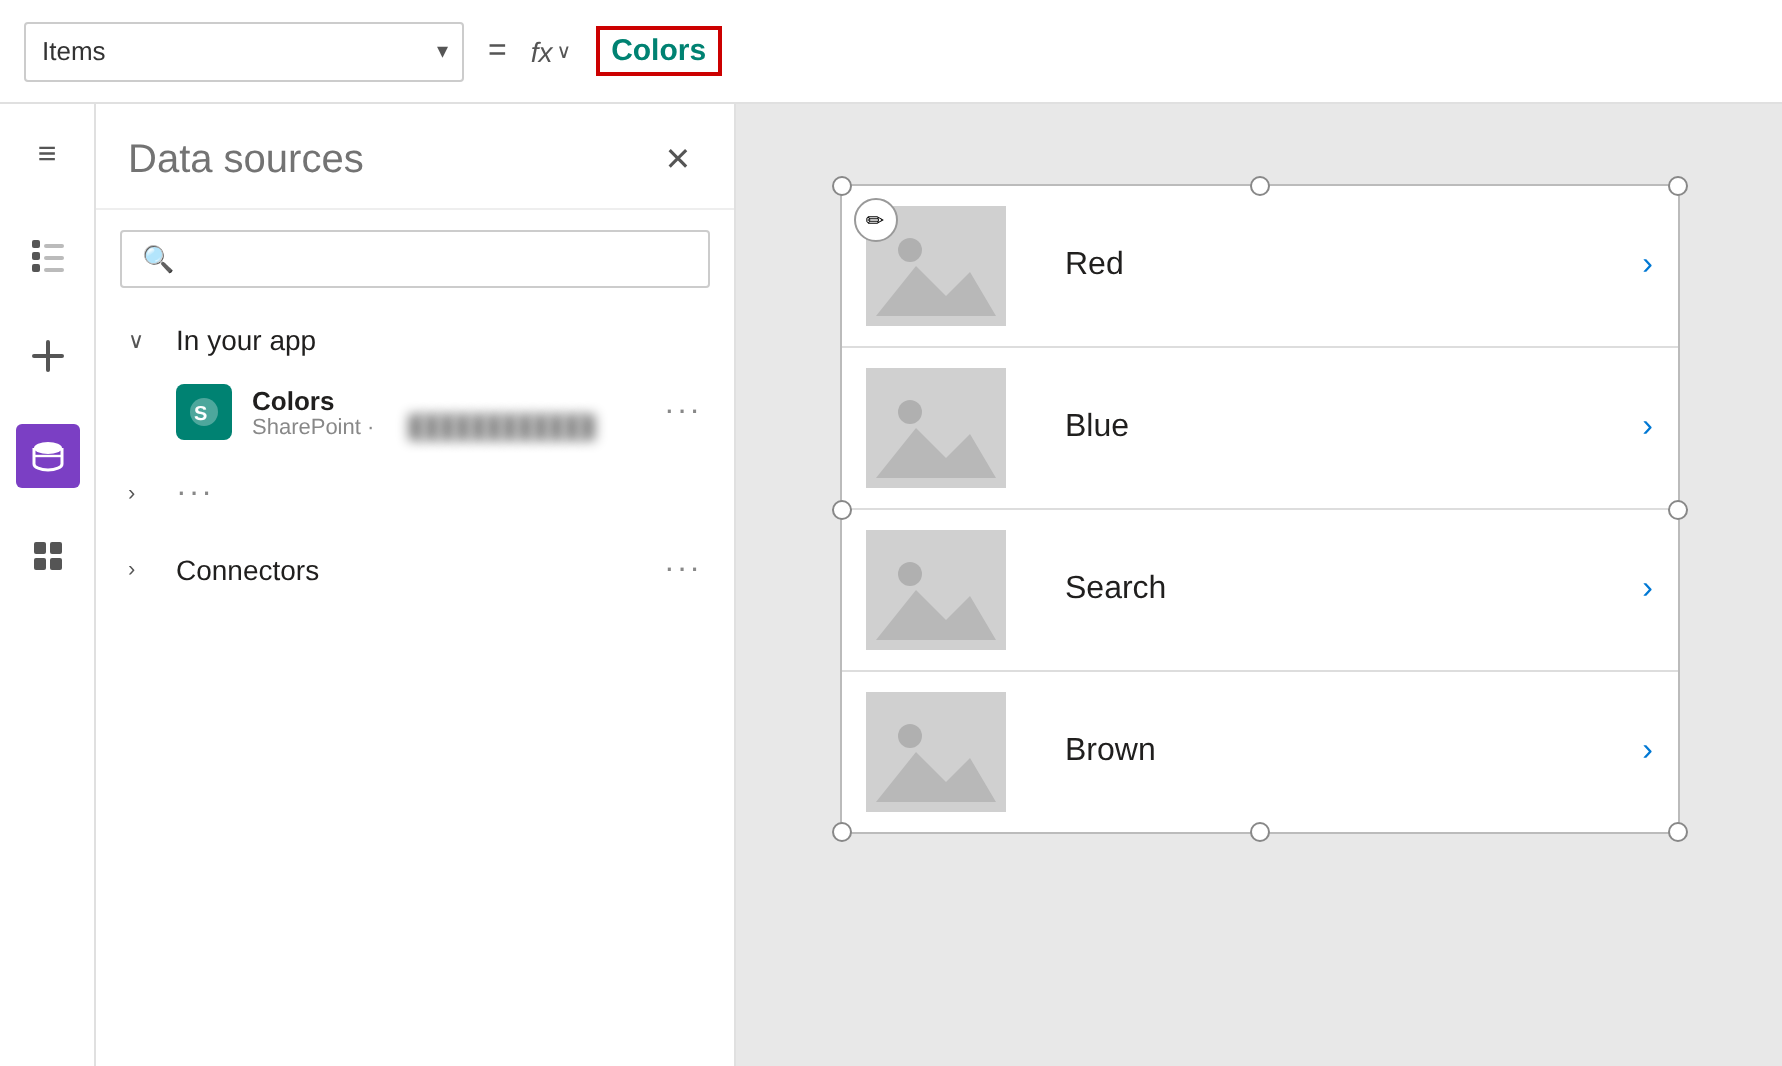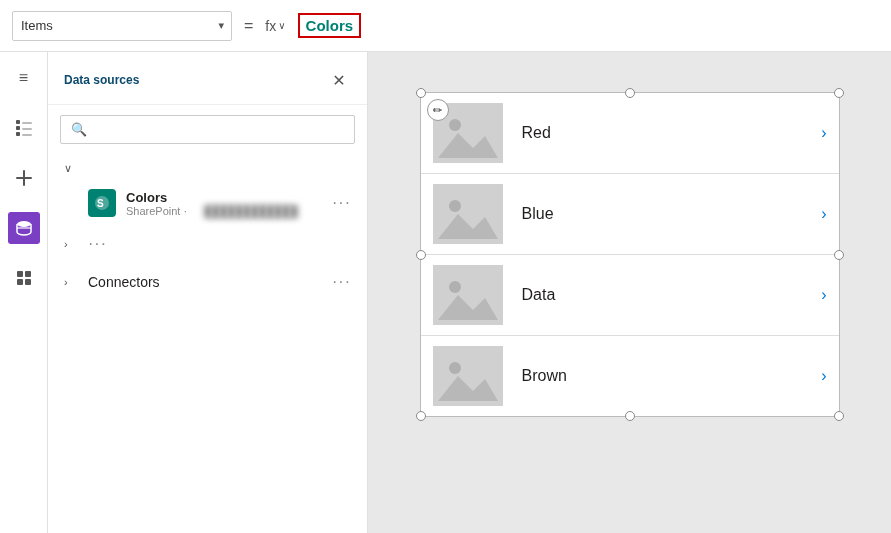--- a/index.html
+++ b/index.html
@@ -33,20 +33,21 @@
       margin: 0 4px;
     }
     .formula-fx {
       display: flex;
       align-items: center;
       color: #555;
       font-size: 14px;
       margin-right: 4px;
     }
     .formula-fx-text {
+      font-style: italic;
       font-weight: 500;
       color: #555;
     }
     .formula-chevron {
       font-size: 10px;
       color: #555;
       margin-left: 2px;
     }
     .formula-value {
       color: #008272;
@@ -113,23 +114,23 @@
       padding: 0;
     }
     .panel-header {
       display: flex;
       align-items: center;
       justify-content: space-between;
       padding: 16px 16px 12px 16px;
       border-bottom: 1px solid #eee;
     }
     .panel-title {
-      font-size: 12px;
-      font-weight: 700;
-      color: #0c4a6e;
+      font-size: 20px;
+      font-weight: 400;
+      color: #737373;
     }
     .close-btn {
       cursor: pointer;
       color: #555;
       font-size: 16px;
       width: 24px;
       height: 24px;
       display: flex;
       align-items: center;
       justify-content: center;
@@ -270,21 +271,21 @@
       cursor: pointer;
       z-index: 10;
     }
 
     
     .gallery-row {
       display: flex;
       align-items: center;
       border-bottom: 1px solid #ddd;
       padding: 10px 12px;
-      gap: 19px;
+      gap: 30px;
       min-height: 80px;
       background: #fff;
     }
     .gallery-row:last-child { border-bottom: none; align-items: center; }
 
     
     .img-placeholder {
       width: 70px;
       height: 60px;
       background: #d0d0d0;
@@ -369,20 +370,21 @@
       <span class="close-btn">✕</span>
     </div>
 
     <div class="search-box">
       <span class="search-icon-inner">🔍</span>
     </div>
 
     <div class="tree-section">
       <div class="tree-item">
         <span class="tree-chevron">∨</span>
+        <span class="tree-label">In your app</span>
       </div>
 
       <div class="ds-item">
         <div class="ds-icon">
           <svg width="16" height="16" viewBox="0 0 16 16" fill="none">
             <circle cx="8" cy="8" r="7" fill="white" opacity="0.3"></circle>
             <text x="3" y="12" font-size="10" fill="white" font-weight="bold">S</text>
           </svg>
         </div>
         <div class="ds-info">
@@ -449,21 +451,21 @@
         <span class="row-chevron">›</span>
       </div>
       <div class="gallery-row">
         <div class="img-placeholder">
           <svg width="70" height="60" viewBox="0 0 70 60" fill="none">
             <rect width="70" height="60" fill="#d0d0d0"></rect>
             <circle cx="22" cy="22" r="6" fill="#b0b0b0"></circle>
             <polygon points="5,55 25,30 40,45 52,33 65,55" fill="#b8b8b8"></polygon>
           </svg>
         </div>
-        <span class="row-label">Data</span>
+        <span class="row-label">Search</span>
         <span class="row-chevron">›</span>
       </div>
       <div class="gallery-row">
         <div class="img-placeholder">
           <svg width="70" height="60" viewBox="0 0 70 60" fill="none">
             <rect width="70" height="60" fill="#d0d0d0"></rect>
             <circle cx="22" cy="22" r="6" fill="#b0b0b0"></circle>
             <polygon points="5,55 25,30 40,45 52,33 65,55" fill="#b8b8b8"></polygon>
           </svg>
         </div>

